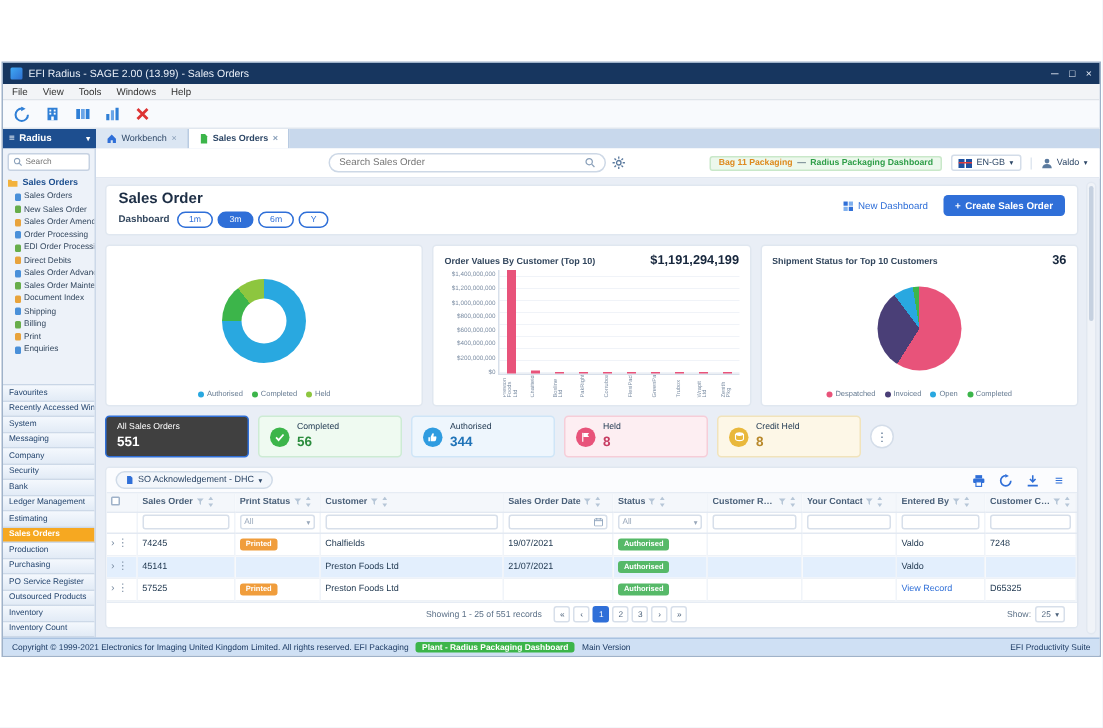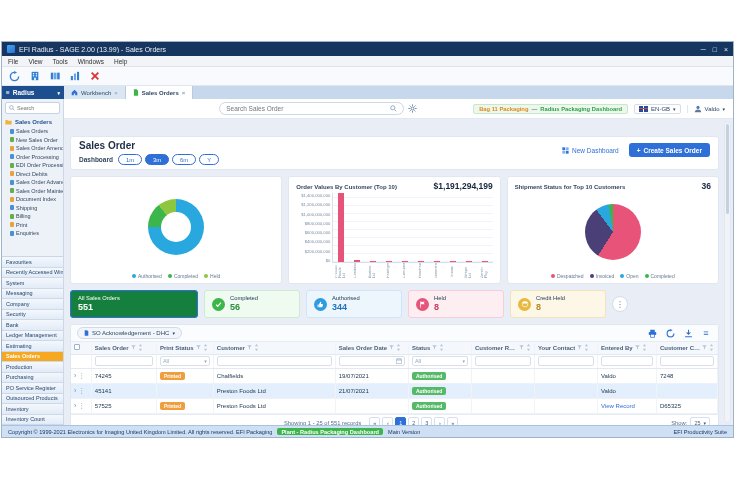--- a/index.html
+++ b/index.html
@@ -43,21 +43,21 @@
 .searchbox input{border:0;outline:0;flex:1;font-size:6.5px;color:#667;background:transparent;font-family:inherit}
 .top-right{margin-left:auto;display:flex;align-items:center;gap:6px;padding-right:8px}
 .site-badge{display:flex;gap:3px;align-items:center;background:#ecf8ec;border:1px solid #c9e8c9;border-radius:2px;padding:1px 5px;font-size:5.8px;white-space:nowrap}
 .site-badge .a{color:#de8a1f;font-weight:bold}
 .site-badge .b{color:#2f9e49;font-weight:bold}
 .lang{display:flex;align-items:center;gap:3px;border:1px solid #d4dde9;border-radius:2px;padding:1px 4px;font-size:6px;color:#2c4666}
 .flag{width:9px;height:6px;background:#1e50a0;position:relative;overflow:hidden;flex:none}
 .flag:before{content:"";position:absolute;left:3.7px;top:0;width:1.6px;height:6px;background:#fff}
 .flag:after{content:"";position:absolute;left:0;top:2.2px;width:9px;height:1.6px;background:#e03c3c}
 .userbtn{display:flex;align-items:center;gap:3px;font-size:6px;color:#2c4666;border-left:1px solid #e0e7f0;padding-left:6px}
-.dash{flex:1;overflow:hidden;position:relative;padding:17px 14px 0 6px}
+.dash{flex:1;overflow:hidden;position:relative;padding:4px 14px 0 6px}
 .vscroll{position:absolute;right:2px;top:2px;bottom:2px;width:7px;background:#f0f3f8;border:1px solid #e2e8f1;border-radius:4px}
 .vscroll .thumb{position:absolute;left:1px;right:1px;top:2px;height:90px;background:#c6d1e0;border-radius:3px}
 .card{background:#fff;border:1px solid #e0e7f0;border-radius:3px}
 
 .headcard{padding:3px 8px 4px;display:flex;justify-content:space-between;align-items:flex-start}
 .pagetitle{font-size:10px;font-weight:bold;color:#1d2e45}
 .dashrow{display:flex;align-items:center;gap:5px;margin-top:3px}
 .dashlabel{font-size:6.5px;font-weight:bold;color:#33475e}
 .pills{display:flex;gap:3px}
 .pill{height:11px;border:1px solid #2f6fd8;border-radius:6px;color:#2f6fd8;font-size:5.8px;display:flex;align-items:center;justify-content:center;padding:0 7px;background:#fff}
@@ -85,21 +85,21 @@
 .bar{width:6px;flex:none}
 .xlabels{height:16px;display:flex;overflow:hidden}
 .xcell{flex:1;display:flex;justify-content:center;overflow:hidden}
 .xlabel{font-size:3.8px;color:#7b8da3;writing-mode:vertical-rl;transform:rotate(180deg);line-height:1;max-height:15px;overflow:hidden}
 
 .statusrow{display:flex;gap:6px;margin-top:6px;align-items:center}
 .scard{height:28px;border-radius:3px;display:flex;align-items:center;padding:0 7px;gap:5px}
 .scard .ic{width:13px;height:13px;border-radius:50%;display:flex;align-items:center;justify-content:center;flex:none}
 .scard .lab{font-size:5.8px;line-height:1.3;white-space:nowrap}
 .scard .val{font-size:9px;font-weight:bold;line-height:1.1}
-.scard.primary{background:#15803d;border-color:#2f6fd8;color:#fff;width:128px}
+.scard.primary{background:#404040;border-color:#2f6fd8;color:#fff;width:96px}
 .scard.green{background:#effaf1;border:1px solid #cdebd4;width:96px}
 .scard.green .ic{background:#3cb54a}
 .scard.green .val{color:#2b8c3d}
 .scard.blue{background:#eef6fd;border:1px solid #cfe5f7;width:96px}
 .scard.blue .ic{background:#2f9ce0}
 .scard.blue .val{color:#2174b8}
 .scard.pink{background:#fdeef2;border:1px solid #f6cdd8;width:96px}
 .scard.pink .ic{background:#e8537a}
 .scard.pink .val{color:#c73c62}
 .scard.yellow{background:#fdf7e7;border:1px solid #f1e3bb;width:96px}

